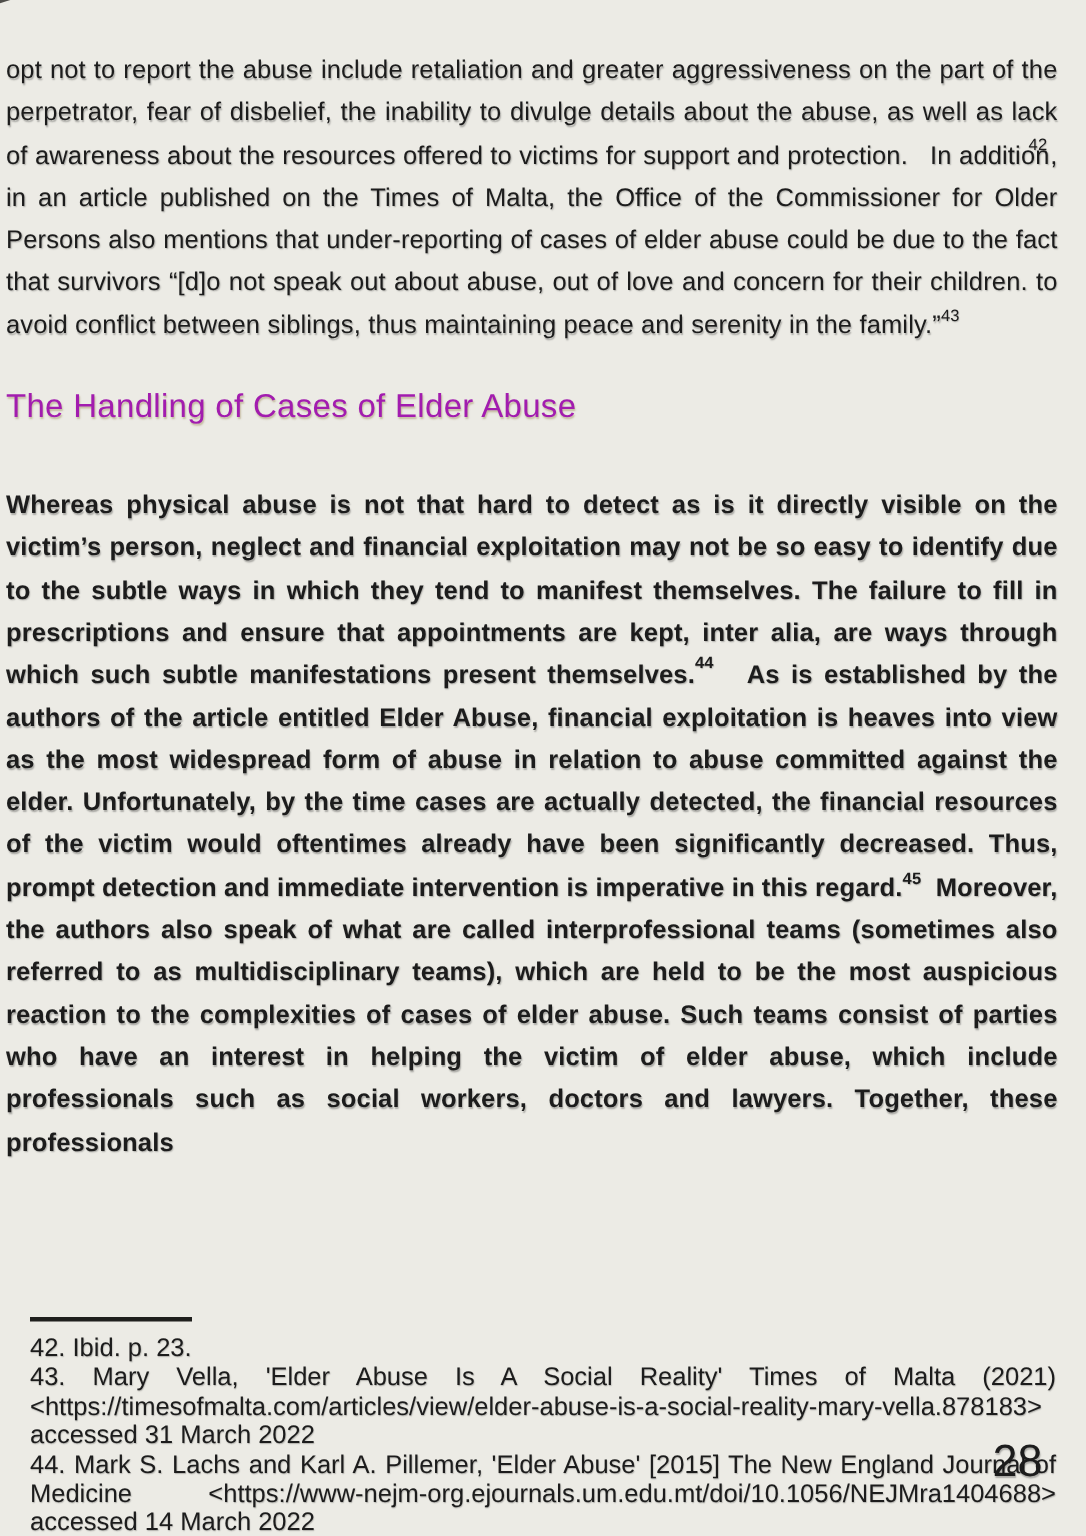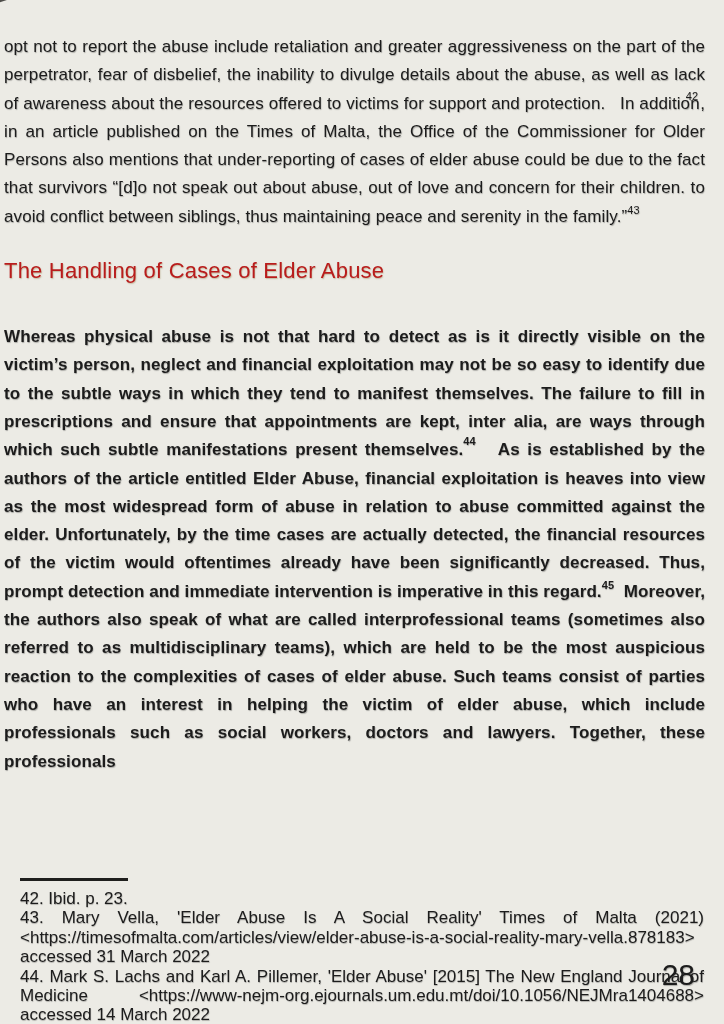--- a/index.html
+++ b/index.html
@@ -105,21 +105,21 @@
 <body style="background: rgb(236, 235, 229); color: rgb(28, 28, 28);">
 
 <div class="page">
 
   <div class="corner-mark"></div>
 
   <div class="content">
 
     <p class="body-para">opt not to report the abuse include retaliation and greater aggressiveness on the part of the perpetrator, fear of disbelief, the inability to divulge details about the abuse, as well as lack of awareness about the resources offered to victims for support and protection.&nbsp;&nbsp; In addition<sup class="sup-overlap">42</sup>, in an article published on the Times of Malta, the Office of the Commissioner for Older Persons also mentions that under-reporting of cases of elder abuse could be due to the fact that survivors “[d]o not speak out about abuse, out of love and concern for their children. to avoid conflict between siblings, thus maintaining peace and serenity in the family.”<sup>43</sup></p>
 
-    <h2 class="section-heading" style="color: #b91c1c;">The Handling of Cases of Elder Abuse</h2>
+    <h2 class="section-heading" style="color: #a21caf;">The Handling of Cases of Elder Abuse</h2>
 
     <p class="body-para para-after-heading">Whereas physical abuse is not that hard to detect as is it directly visible on the victim’s person, neglect and financial exploitation may not be so easy to identify due to the subtle ways in which they tend to manifest themselves. The failure to fill in prescriptions and ensure that appointments are kept, inter alia, are ways through which such subtle manifestations present themselves.<sup class="sup-high">44</sup>&nbsp;&nbsp; As is established by the authors of the article entitled Elder Abuse, financial exploitation is heaves into view as the most widespread form of abuse in relation to abuse committed against the elder. Unfortunately, by the time cases are actually detected, the financial resources of the victim would oftentimes already have been significantly decreased. Thus, prompt detection and immediate intervention is imperative in this regard.<sup>45</sup>&nbsp;&nbsp;Moreover, the authors also speak of what are called interprofessional teams (sometimes also referred to as multidisciplinary teams), which are held to be the most auspicious reaction to the complexities of cases of elder abuse. Such teams consist of parties who have an interest in helping the victim of elder abuse, which include professionals such as social workers, doctors and lawyers. Together, these professionals</p>
 
   </div>
 
   <div class="footnotes">
     <hr class="fn-rule">
     <div class="fn-item">42. Ibid. p. 23.</div>
     <div class="fn-item">43. Mary Vella, 'Elder Abuse Is A Social Reality' Times of Malta (2021) &lt;https://timesofmalta.com/articles/view/elder-abuse-is-a-social-reality-mary-vella.878183&gt; accessed 31 March 2022</div>
     <div class="fn-item">44. Mark S. Lachs and Karl A. Pillemer, 'Elder Abuse' [2015] The New England Journal of Medicine &lt;https://www-nejm-org.ejournals.um.edu.mt/doi/10.1056/NEJMra1404688&gt; accessed 14 March 2022</div>

